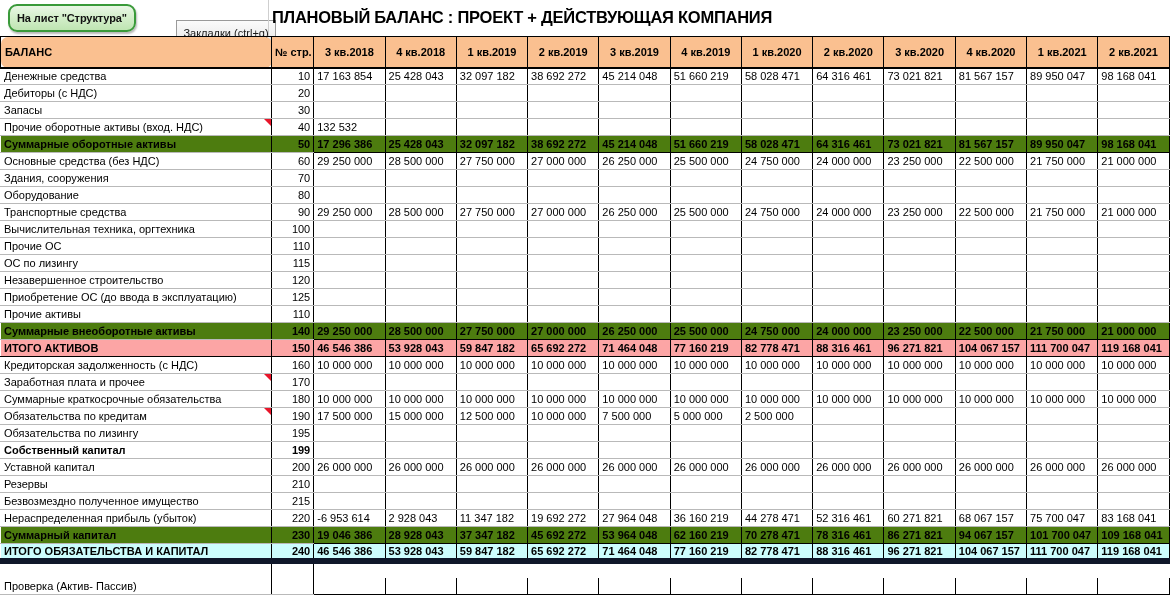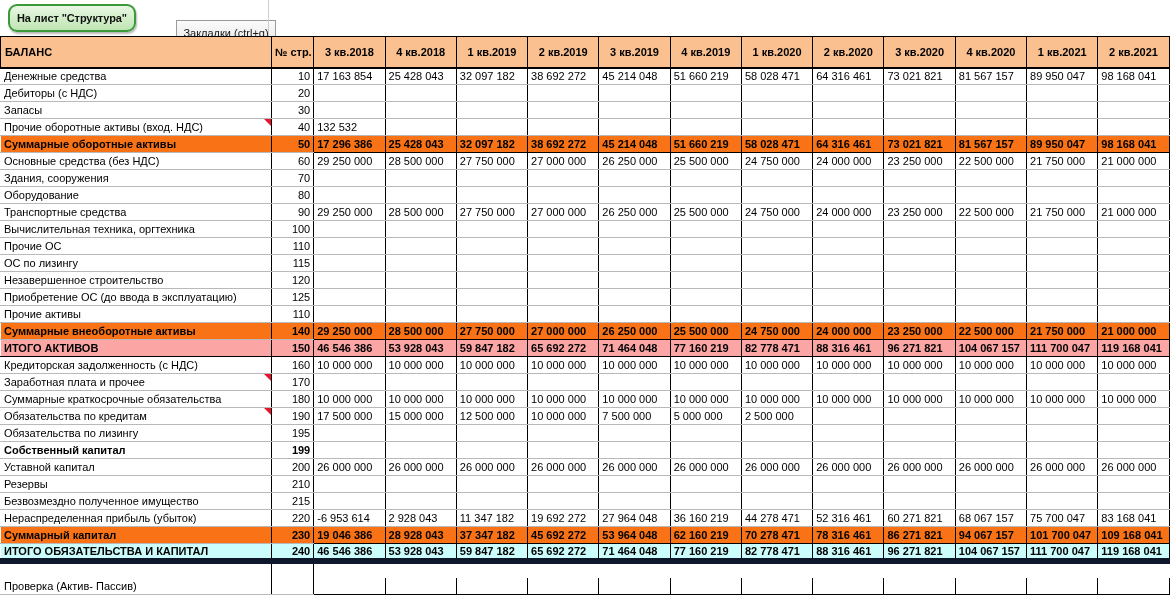--- a/index.html
+++ b/index.html
@@ -125,20 +125,21 @@
     border-top: 1px solid #000000;
     font-weight: bold;
     font-size: 11px;
     text-align: center;
     color: #000000;
   }
   tr.hdr th.h-label {
     text-align: left;
     padding-left: 4px;
     border-left: 1px solid #000000;
+    border-radius: 7px;
   }
 
   
   td.label {
     text-align: left;
     padding-left: 4px;
     border-left: 1px solid #ffffff;
     border-right: 1px solid #000000;
     position: relative;
   }
@@ -148,21 +149,21 @@
     border-right: 1px solid #000000;
   }
   td.num {
     text-align: left;
     padding-left: 4px;
     border-right: 1px solid #9b9b9b;
     border-bottom: 1px solid #9b9b9b;
   }
 
   
-  tr.sum td { background: #f97316; font-weight: bold; }
+  tr.sum td { background: #4d7c0f; font-weight: bold; }
   tr.sum td.num { border-bottom: 1px solid #000000; }
   tr.total td {
     background: #fca5a5;
     font-weight: bold;
     border-top: 1px solid #000000;
     border-bottom: 1px solid #000000;
   }
   tr.total-final td {
     background: #ccfdfd;
     font-weight: bold;
@@ -195,20 +196,21 @@
     pointer-events: none;
   }
 </style>
 </head>
 <body>
 
 <div id="toolbar">
   <div id="btn-struktura">На лист "Структура"</div>
   <div id="btn-zakladki">Закладки  (ctrl+q)</div>
   <div id="title-divider"></div>
+  <div id="doc-title">ПЛАНОВЫЙ БАЛАНС : ПРОЕКТ + ДЕЙСТВУЮЩАЯ КОМПАНИЯ</div>
 </div>
 
 <div id="sheet">
   <table class="grid">
     <colgroup id="colgroup-holder">
       <col class="c-label">
       <col class="c-page">
     <col class="c-data">
         <col class="c-data">
         <col class="c-data">

